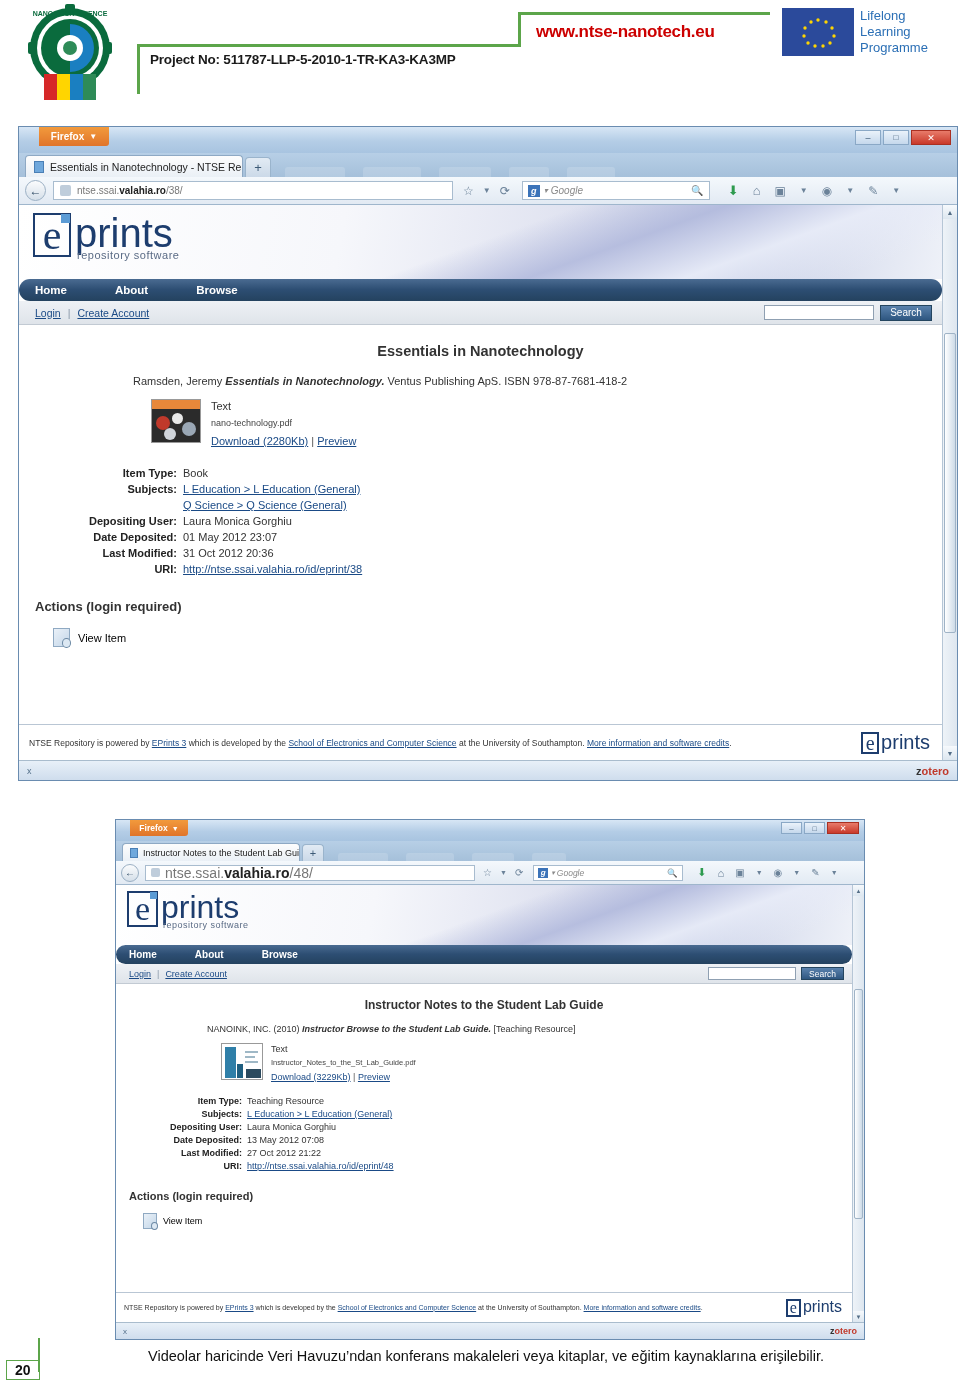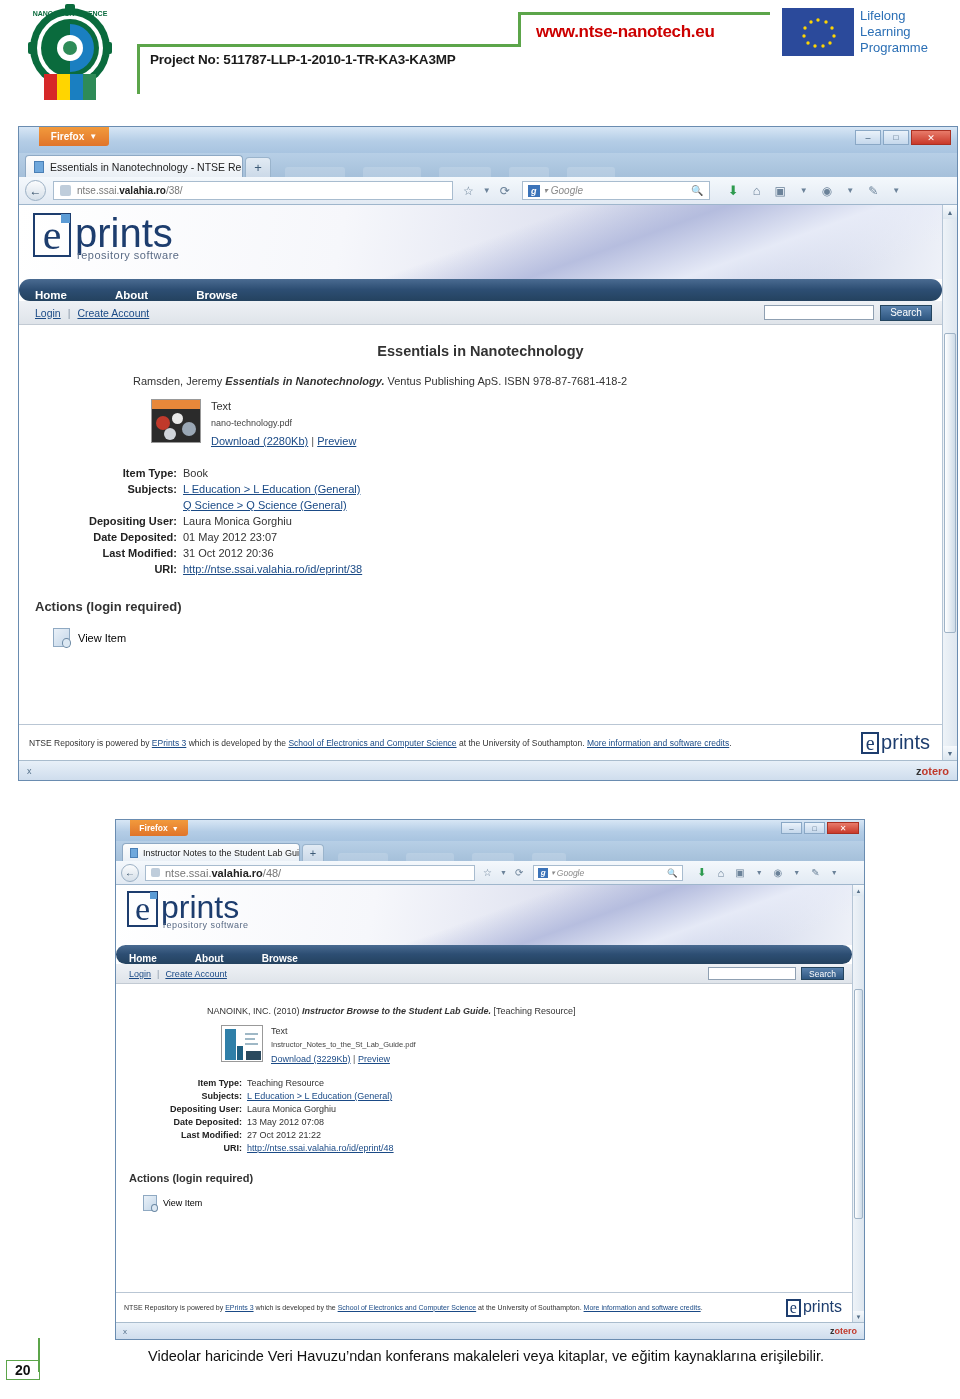--- a/index.html
+++ b/index.html
@@ -151,21 +151,21 @@
     background: linear-gradient(160deg, rgba(255,255,255,0) 35%, rgba(176,184,220,.85) 52%, rgba(232,236,248,.9) 70%, rgba(255,255,255,0) 88%);
   }
   .eplogo { position: relative; display: flex; align-items: flex-start; }
   .ep-e-box { border: 2px solid #1d3d6e; position: relative; display:flex; align-items:center; justify-content:center; }
   .ep-e-box .e-glyph { color:#1d3d6e; font-family:"Liberation Serif", serif; line-height:1; }
   .ep-corner { position:absolute; right:-1px; top:-1px; background:#5b9bd5; }
   .ep-word { color:#1d3d6e; font-family:"Liberation Sans", sans-serif; line-height:1; }
   .ep-sub { color:#5a6b85; letter-spacing:.5px; }
 
   .site-nav {
-    flex:0 0 auto; display:flex; align-items:flex-end;
+    flex:0 0 auto; display:flex; align-items:center;
     background: linear-gradient(to bottom,#4a6b91 0%,#2d4e73 48%,#24425f 100%);
     color:#fff;
     border-radius:11px;
   }
   .site-nav a { color:#fff; text-decoration:none; white-space:nowrap; }
   .site-tools {
     flex:0 0 auto; display:flex; align-items:center; justify-content:space-between;
     background: linear-gradient(to bottom,#eef1f5,#dfe4ea);
     border-bottom:1px solid #c2cad3;
   }
@@ -267,21 +267,21 @@
         <rect x="75" y="72" width="13" height="26" fill="#2e8b57"></rect>
       </g>
     </svg>
   </div>
 
   <div class="green-rule-h"></div>
   <div class="green-rule-left-v"></div>
   <div class="green-rule-h2"></div>
   <div class="green-rule-v"></div>
 
-  <div class="project-no">Project No: 511787-LLP-1-2010-1-TR-KA3-KA3MP</div>
+  <div class="project-no">Project No: 511787-LLP-5-2010-1-TR-KA3-KA3MP</div>
 
   <div class="site-url">www.ntse-nanotech.eu</div>
 
   <div class="llp-logo">
     <div class="llp-flag">
       <svg width="72" height="48" viewBox="0 0 72 48">
         <rect width="72" height="48" fill="#2b4a9b"></rect>
         <g fill="#ffd500">
           <circle cx="36" cy="12" r="1.7"></circle>
             <circle cx="44" cy="14" r="1.7"></circle>
@@ -541,21 +541,21 @@
       <div class="tabstrip-ghost">
         <div class="ghost-tab" style="width:50px;height:8px;"></div>
         <div class="ghost-tab" style="width:48px;height:8px;"></div>
         <div class="ghost-tab" style="width:42px;height:8px;"></div>
         <div class="ghost-tab" style="width:34px;height:8px;"></div>
       </div>
     </div>
 
     <div class="navbar" style="height:24px;padding:0 5px;">
       <div class="backbtn" style="width:18px;height:18px;font-size:10px;">←</div>
-      <div class="urlbar" style="height:16px;margin-left:6px;padding:0 5px;font-size:11px;max-width:330px;">
+      <div class="urlbar" style="height:16px;margin-left:6px;padding:0 5px;font-size:14px;max-width:330px;">
         <span class="shield" style="width:9px;height:9px;margin-right:5px;"></span>
         <span class="url-text">
           <span>ntse.ssai.</span><b>valahia.ro</b><span>/48/</span>
         </span>
       </div>
       <div class="navicons" style="gap:8px;margin-left:8px;">
         <span class="nav-ico" style="font-size:10px;">☆</span>
         <span class="nav-ico" style="font-size:7px;">▼</span>
         <span class="nav-ico" style="font-size:10px;">⟳</span>
       </div>
@@ -608,20 +608,21 @@
           </div>
           <div class="tools-right" style="gap:5px;">
             <input class="site-search-input" type="text" style="width: 88px; height: 13px; font-size: 9px;" value="">
             <div class="site-search-btn" style="width:43px;height:13px;font-size:8.5px;">
               <span>Search</span>
             </div>
           </div>
         </div>
 
         <div class="item-body" style="padding:10px 13px 0 13px;">
+          <div class="item-title" style="font-size:12px;margin-top:4px;">Instructor Notes to the Student Lab Guide</div>
 
           <div class="citation" style="font-size:9px;margin-top:12px;padding-left:78px;">
             <span>NANOINK, INC. (2010) </span><i>Instructor Browse to the Student Lab Guide.</i><span> [Teaching Resource]</span>
           </div>
 
           <div class="doc-row" style="margin-top:9px;padding-left:92px;gap:8px;">
             <div class="doc-thumb" style="width:42px;height:37px;">
               <div class="thumb-b">
                 <div class="col" style="left:3px;top:3px;width:11px;height:31px;"></div>
                 <div class="col" style="left:15px;top:20px;width:6px;height:14px;background:#1f5f80;"></div>

